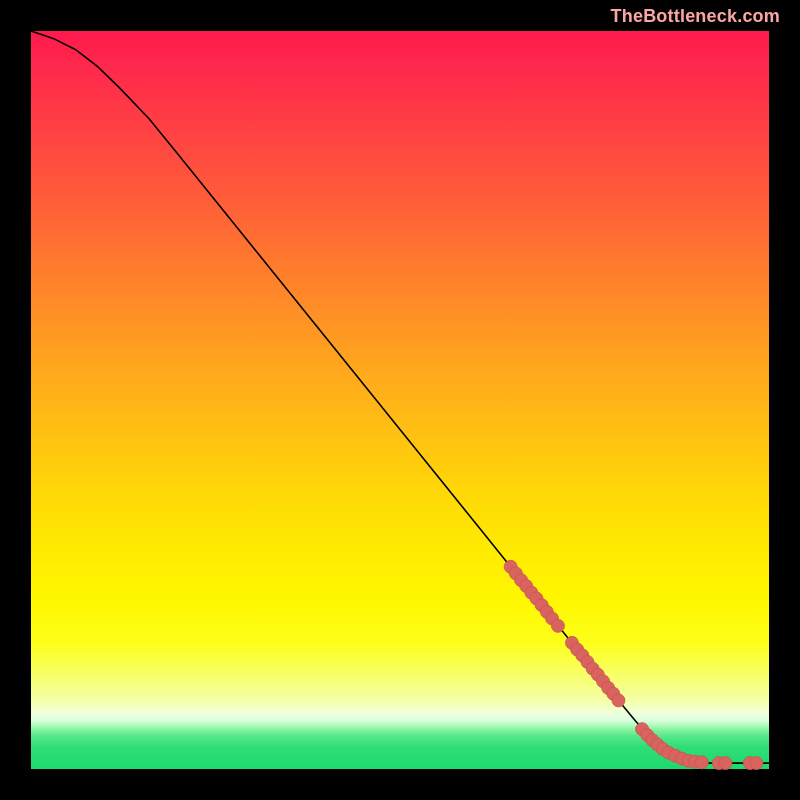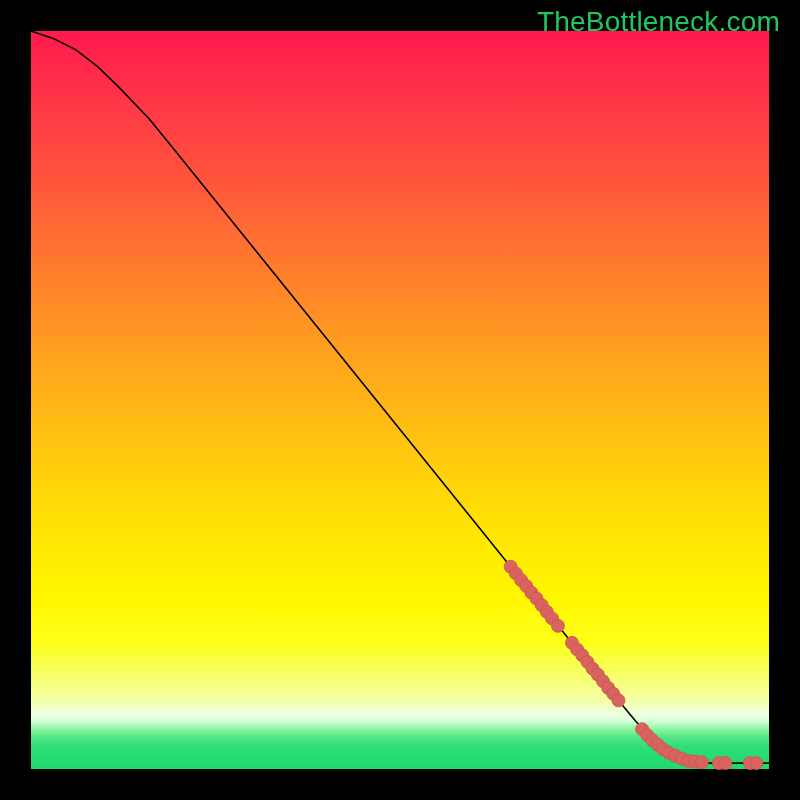--- a/index.html
+++ b/index.html
@@ -8,23 +8,23 @@
     height: 800px;
     background: #000;
     position: relative;
     font-family: Arial, sans-serif;
     overflow: hidden;
   }
   .watermark {
     position: absolute;
     top: 6px;
     right: 20px;
-    color: #22c55e;
-    font-size: 28px;
-    font-weight: 400;
+    color: #fca5a5;
+    font-size: 18px;
+    font-weight: 700;
     letter-spacing: 0.2px;
     z-index: 10;
   }
   .plot-area {
     position: absolute;
     left: 31px;
     top: 31px;
     width: 738px;
     height: 738px;
     background: linear-gradient(to bottom,

